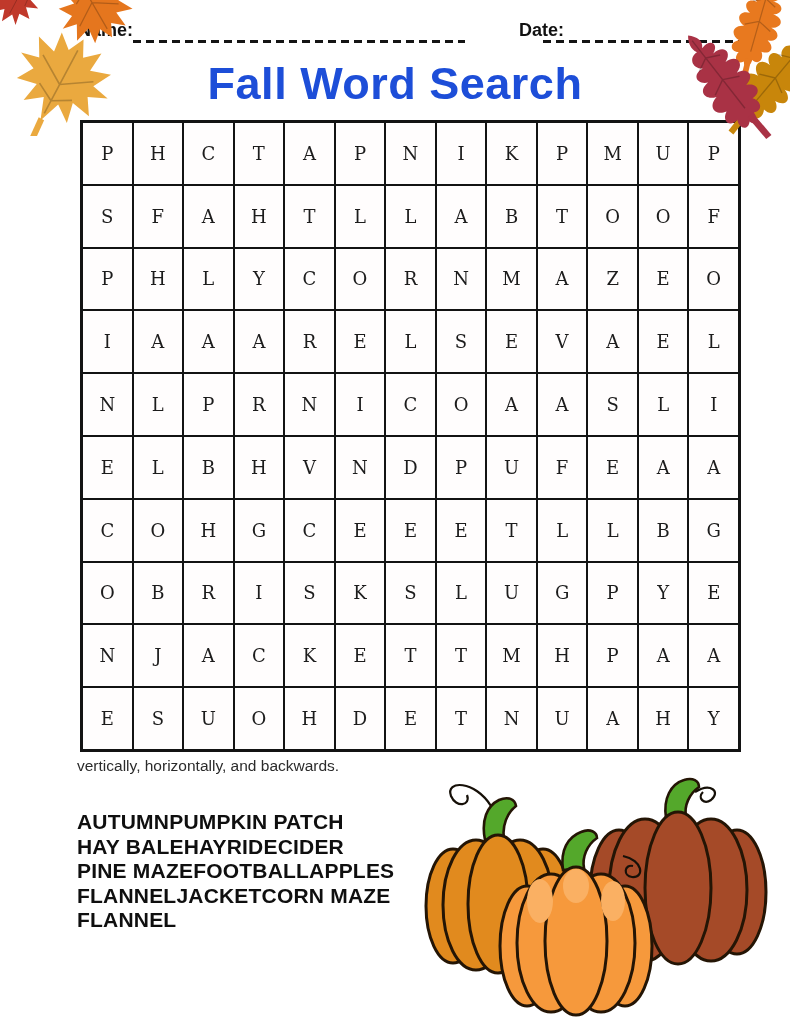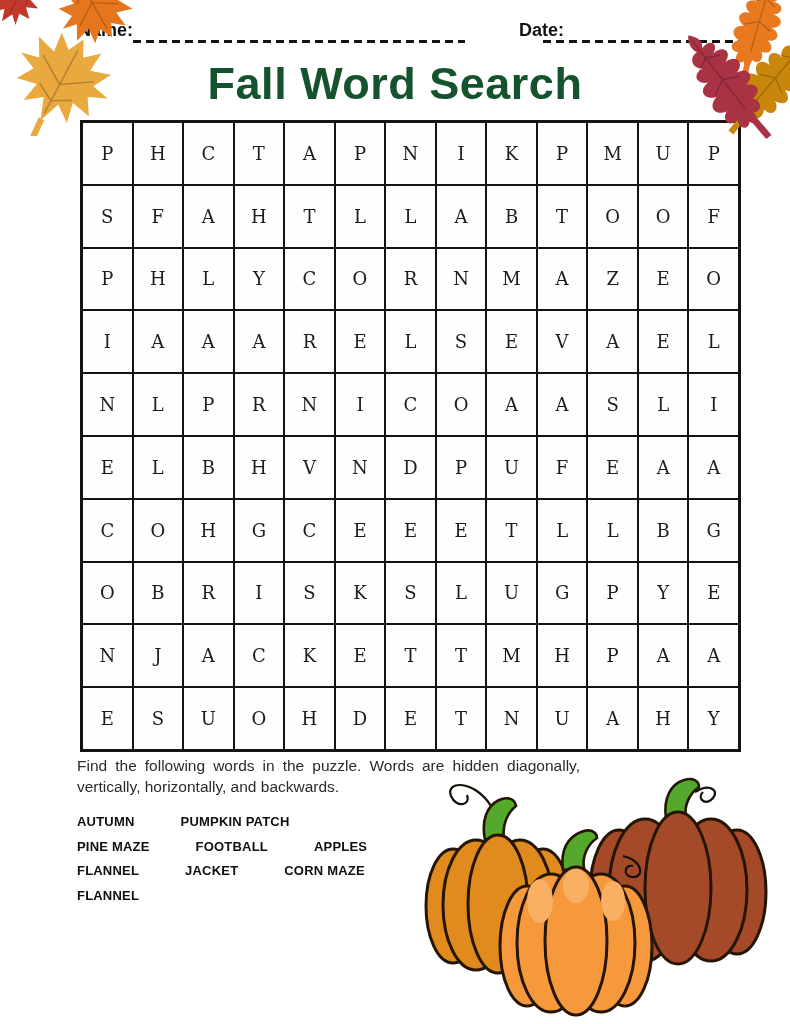--- a/index.html
+++ b/index.html
@@ -1,26 +1,26 @@
 <!DOCTYPE html>
 <html><head>
 <meta charset="utf-8">
 <style>
   html,body{margin:0;padding:0;}
   body{width:790px;height:1024px;background:#ffffff;font-family:"Liberation Sans",sans-serif;position:relative;overflow:hidden;}
   .abs{position:absolute;}
   .hdr-label{font-weight:700;font-size:18px;color:#111;}
   .dash-line{height:3px;background:repeating-linear-gradient(90deg,#141414 0 8px,transparent 8px 13px);}
-  .title{left:0;top:58px;width:100%;text-align:center;font-size:45px;font-weight:700;letter-spacing:0.5px;color:#14532d;}
+  .title{left:0;top:58px;width:100%;text-align:center;font-size:45px;font-weight:700;letter-spacing:0.5px;color:#1d4ed8;}
   .ws-grid{left:80px;top:120px;width:661px;height:632px;display:grid;grid-template-columns:repeat(13,1fr);grid-template-rows:repeat(10,1fr);border:2px solid #131313;background:#fffdfd;box-sizing:border-box;}
   .cell{border:1px solid #131313;display:flex;align-items:center;justify-content:center;font-family:"DejaVu Serif","Liberation Serif",serif;font-size:18px;color:#1c1c1c;}
   .instructions{left:77px;top:755px;width:503px;font-size:15.5px;line-height:21px;color:#2b2b2b;}
   .just-line{display:block;text-align:justify;text-align-last:justify;}
   .word-list{left:77px;top:812px;display:flex;flex-direction:column;gap:4.5px;}
-  .word-row{display:flex;gap:46px;font-weight:700;font-size:13px;line-height:20px;color:#0f0f0f;letter-spacing:0.2px;}
+  .word-row{display:flex;font-weight:700;font-size:21px;line-height:20px;color:#0f0f0f;letter-spacing:0.2px;}
   svg .outline{stroke:#241505;}
 </style>
 </head>
 <body>
 
 <div class="abs hdr-label" style="left:78px;top:20px;">Name:</div>
 <div class="abs dash-line" style="left:133px;top:40px;width:332px;"></div>
 <div class="abs hdr-label" style="left:519px;top:20px;">Date:</div>
 <div class="abs dash-line" style="left:543px;top:40px;width:197px;"></div>
 <div class="abs title">Fall Word Search</div>
@@ -152,28 +152,32 @@
     <div class="cell">E</div>
     <div class="cell">T</div>
     <div class="cell">N</div>
     <div class="cell">U</div>
     <div class="cell">A</div>
     <div class="cell">H</div>
     <div class="cell">Y</div>
   </div>
 
 <div class="abs instructions">
-  <span class="just-line">Find the following words in the puzzle. Words are hidden diagonally,</span>
   <span>vertically, horizontally, and backwards.</span>
 </div>
 
 <div class="abs word-list">
     <div class="word-row">
       <span class="word">AUTUMN</span>
       <span class="word">PUMPKIN PATCH</span>
+    </div>
+    <div class="word-row">
+      <span class="word">HAY BALE</span>
+      <span class="word">HAYRIDE</span>
+      <span class="word">CIDER</span>
     </div>
     <div class="word-row">
       <span class="word">PINE MAZE</span>
       <span class="word">FOOTBALL</span>
       <span class="word">APPLES</span>
     </div>
     <div class="word-row">
       <span class="word">FLANNEL</span>
       <span class="word">JACKET</span>
       <span class="word">CORN MAZE</span>

